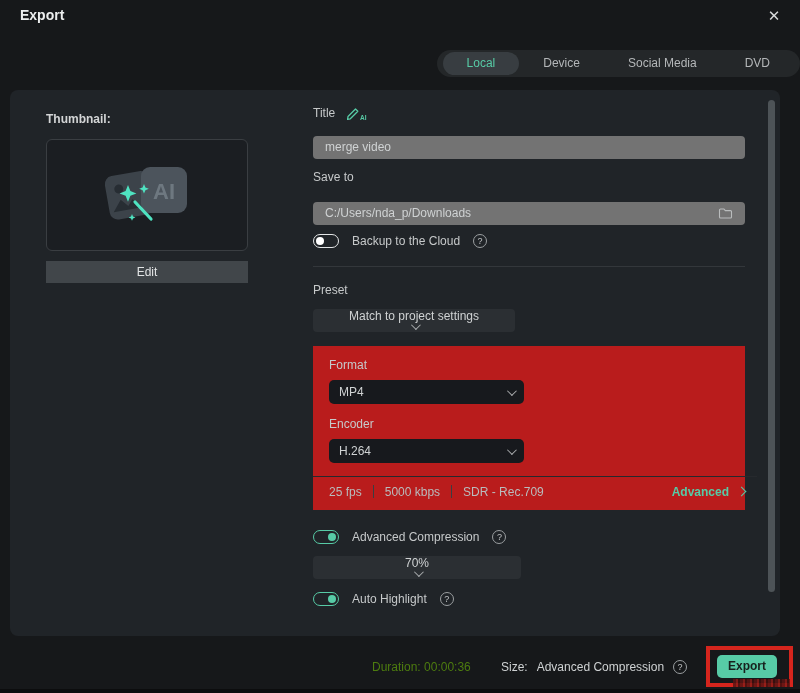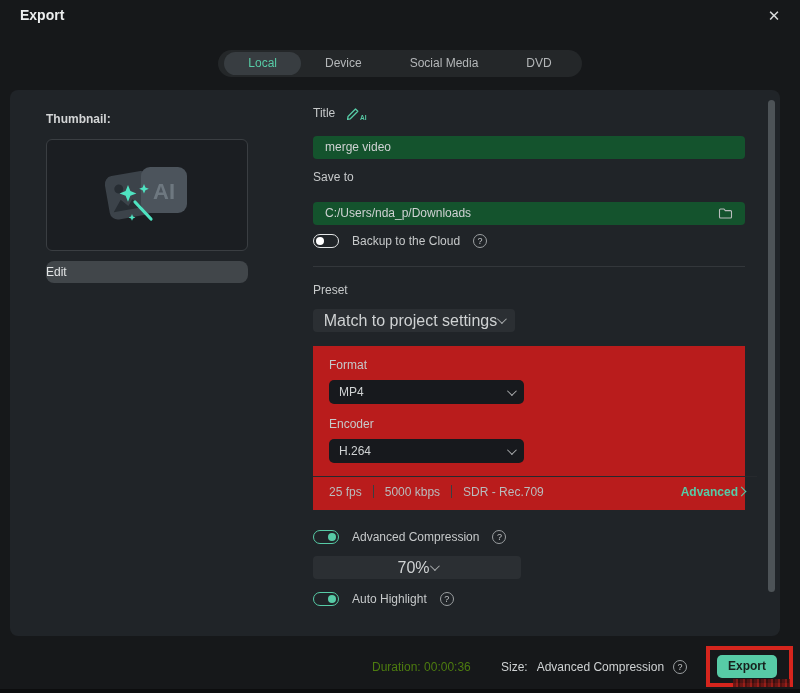--- a/index.html
+++ b/index.html
@@ -8,52 +8,52 @@
     position:relative;
     background:#16181a;
     font-family:"Liberation Sans", sans-serif;
     color:#c9cccd;
     overflow:hidden;
   }
   
   .win-title { position:absolute; left:20px; top:7px; font-size:14px; font-weight:700; color:#eceeee; }
   .close-btn { position:absolute; right:16px; top:6px; font-size:15px; color:#d8dadb; cursor:pointer; width:20px; height:20px; text-align:center; line-height:20px; }
   
-  .tabbar { position:absolute; left:0; right:0; top:50px; display:flex; justify-content:center; }
+  .tabbar { position:absolute; left:0; right:0; top:50px; display:flex; justify-content:flex-end; }
   .tab-pill { background:#242729; border-radius:14px; display:flex; align-items:center; height:27px; padding:0 6px; }
   .tab { font-size:12px; color:#b4b7b9; padding:0 24px; height:23px; line-height:23px; border-radius:12px; cursor:pointer; white-space:nowrap; }
   .tab.active { background:#383d41; color:#57cba6; }
   
   .dialog { position:absolute; left:10px; top:90px; width:770px; height:546px; background:#202428; border-radius:8px; overflow:hidden; }
   .label { font-size:12px; color:#c6c9ca; }
   
   .thumb-label { position:absolute; left:36px; top:22px; font-size:12px; font-weight:700; color:#d3d5d6; }
   .thumb-box { position:absolute; left:36px; top:49px; width:202px; height:112px; border:1px solid #3a3e42; border-radius:6px; background:#1b1e22; display:flex; align-items:center; justify-content:center; }
-  .edit-btn { position:absolute; left:36px; top:171px; width:202px; height:22px; background:#41464a; border-radius:8px; font-size:12px; color:#e2e4e5; text-align:left; line-height:22px; cursor:pointer; }
+  .edit-btn { position:absolute; left:36px; top:171px; width:202px; height:22px; background:#41464a; border-radius:0; font-size:12px; color:#e2e4e5; text-align:center; line-height:22px; cursor:pointer; }
   
   .rcol { position:absolute; left:303px; top:0; width:432px; height:100%; }
   .title-row { position:absolute; left:0; top:15px; display:flex; align-items:center; gap:10px; }
-  .text-input { position:absolute; left:0; width:432px; height:23px; background:#14532d; border-radius:4px; font-size:12px; color:#cfd2d3; line-height:23px; padding:0 12px; }
+  .text-input { position:absolute; left:0; width:432px; height:23px; background:#737373; border-radius:4px; font-size:12px; color:#cfd2d3; line-height:23px; padding:0 12px; }
   .input-title { top:46px; }
   .input-path  { top:112px; display:flex; align-items:center; justify-content:space-between; }
   .saveto-label { position:absolute; left:0; top:80px; }
   .row-toggle { position:absolute; left:0; display:flex; align-items:center; gap:13px; }
   .backup-row { top:144px; }
   .divider { position:absolute; left:0; top:176px; width:432px; height:1px; background:#33373b; }
   .preset-label { position:absolute; left:0; top:193px; }
-  .dropdown { background:#2b2f33; border-radius:4px; height:23px; display:flex; align-items:center; justify-content:center; padding:0 10px; font-size:16px; color:#cfd2d3; cursor:pointer; }
+  .dropdown { background:#2b2f33; border-radius:4px; height:23px; display:flex; align-items:center; justify-content:flex-start; padding:0 10px; font-size:12px; color:#cfd2d3; cursor:pointer;flex-direction:column; }
   .preset-dd { position:absolute; left:0; top:219px; width:202px; }
   
   .format-panel { position:absolute; left:0; top:256px; width:432px; height:164px; background:#b91c1c; border-radius:0; padding:12px 0 0 16px; }
   .fp-grid { display:grid; grid-template-columns:195px 198px; column-gap:11px; }
   .fp-label { font-size:12px; color:#c6c9ca; margin-bottom:8px; }
   .fp-dd { background:#17191d; border-radius:5px; height:24px; display:flex; align-items:center; justify-content:space-between; padding:0 10px; font-size:12px; color:#cfd2d3; cursor:pointer; margin-bottom:13px; }
   .fp-info { display:flex; align-items:center; height:30px; border-top:1px solid #26292d; margin:0 -12px 0 -16px; padding:0 12px 0 16px; font-size:12px; color:#b9bcbd; }
   .fp-sep { width:1px; height:13px; background:#3a3e42; margin:0 11px; }
-  .adv-link { margin-left:auto; color:#57cba6; font-weight:700; font-size:12px; display:flex; align-items:center; cursor:pointer; }
+  .adv-link { margin-left:auto; color:#57cba6; font-weight:700; font-size:12px; display:flex; align-items:center; gap:9px; cursor:pointer; }
   
   .advcomp-row { top:440px; }
   .advcomp-dds { position:absolute; left:0; top:466px; width:432px; display:flex; }
   .dd-quality { width:207px; margin-right:5px; }
   .dd-percent { width:208px; margin-left:0; }
   .autohl-row { top:502px; }
   .clipped-dd { position:absolute; left:0; top:531px; width:200px; height:26px; line-height:30px;margin-top:37px; }
   
   .toggle { width:26px; height:14px; border-radius:8px; border:1.5px solid #e3e5e6; position:relative; cursor:pointer; flex:none; }
   .toggle .knob { position:absolute; top:1.5px; left:2px; width:8px; height:8px; border-radius:50%; background:#fff; }

